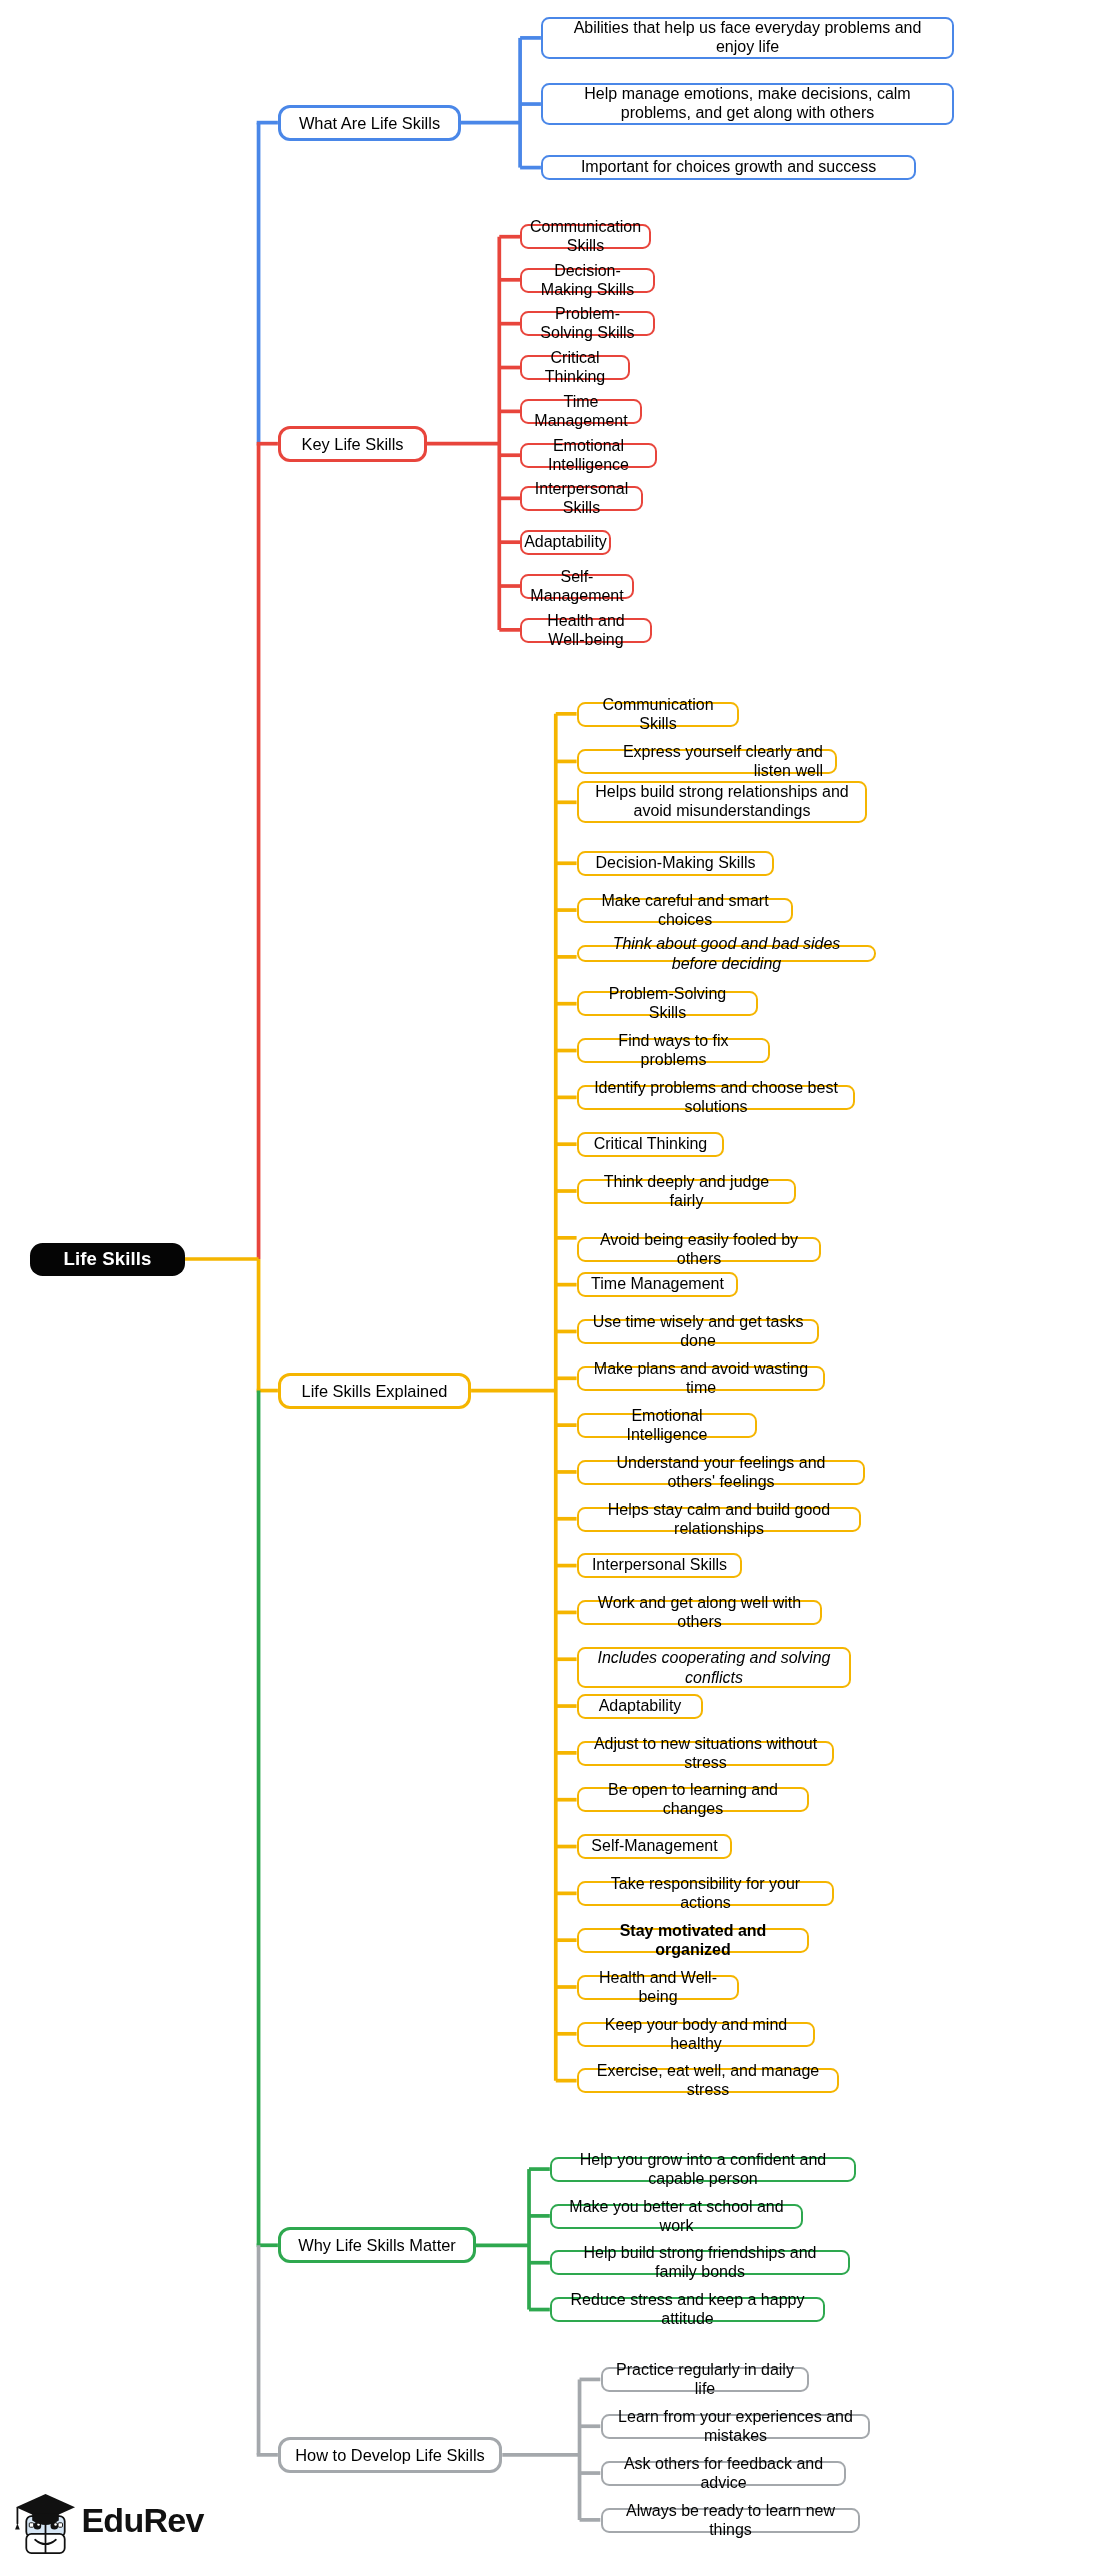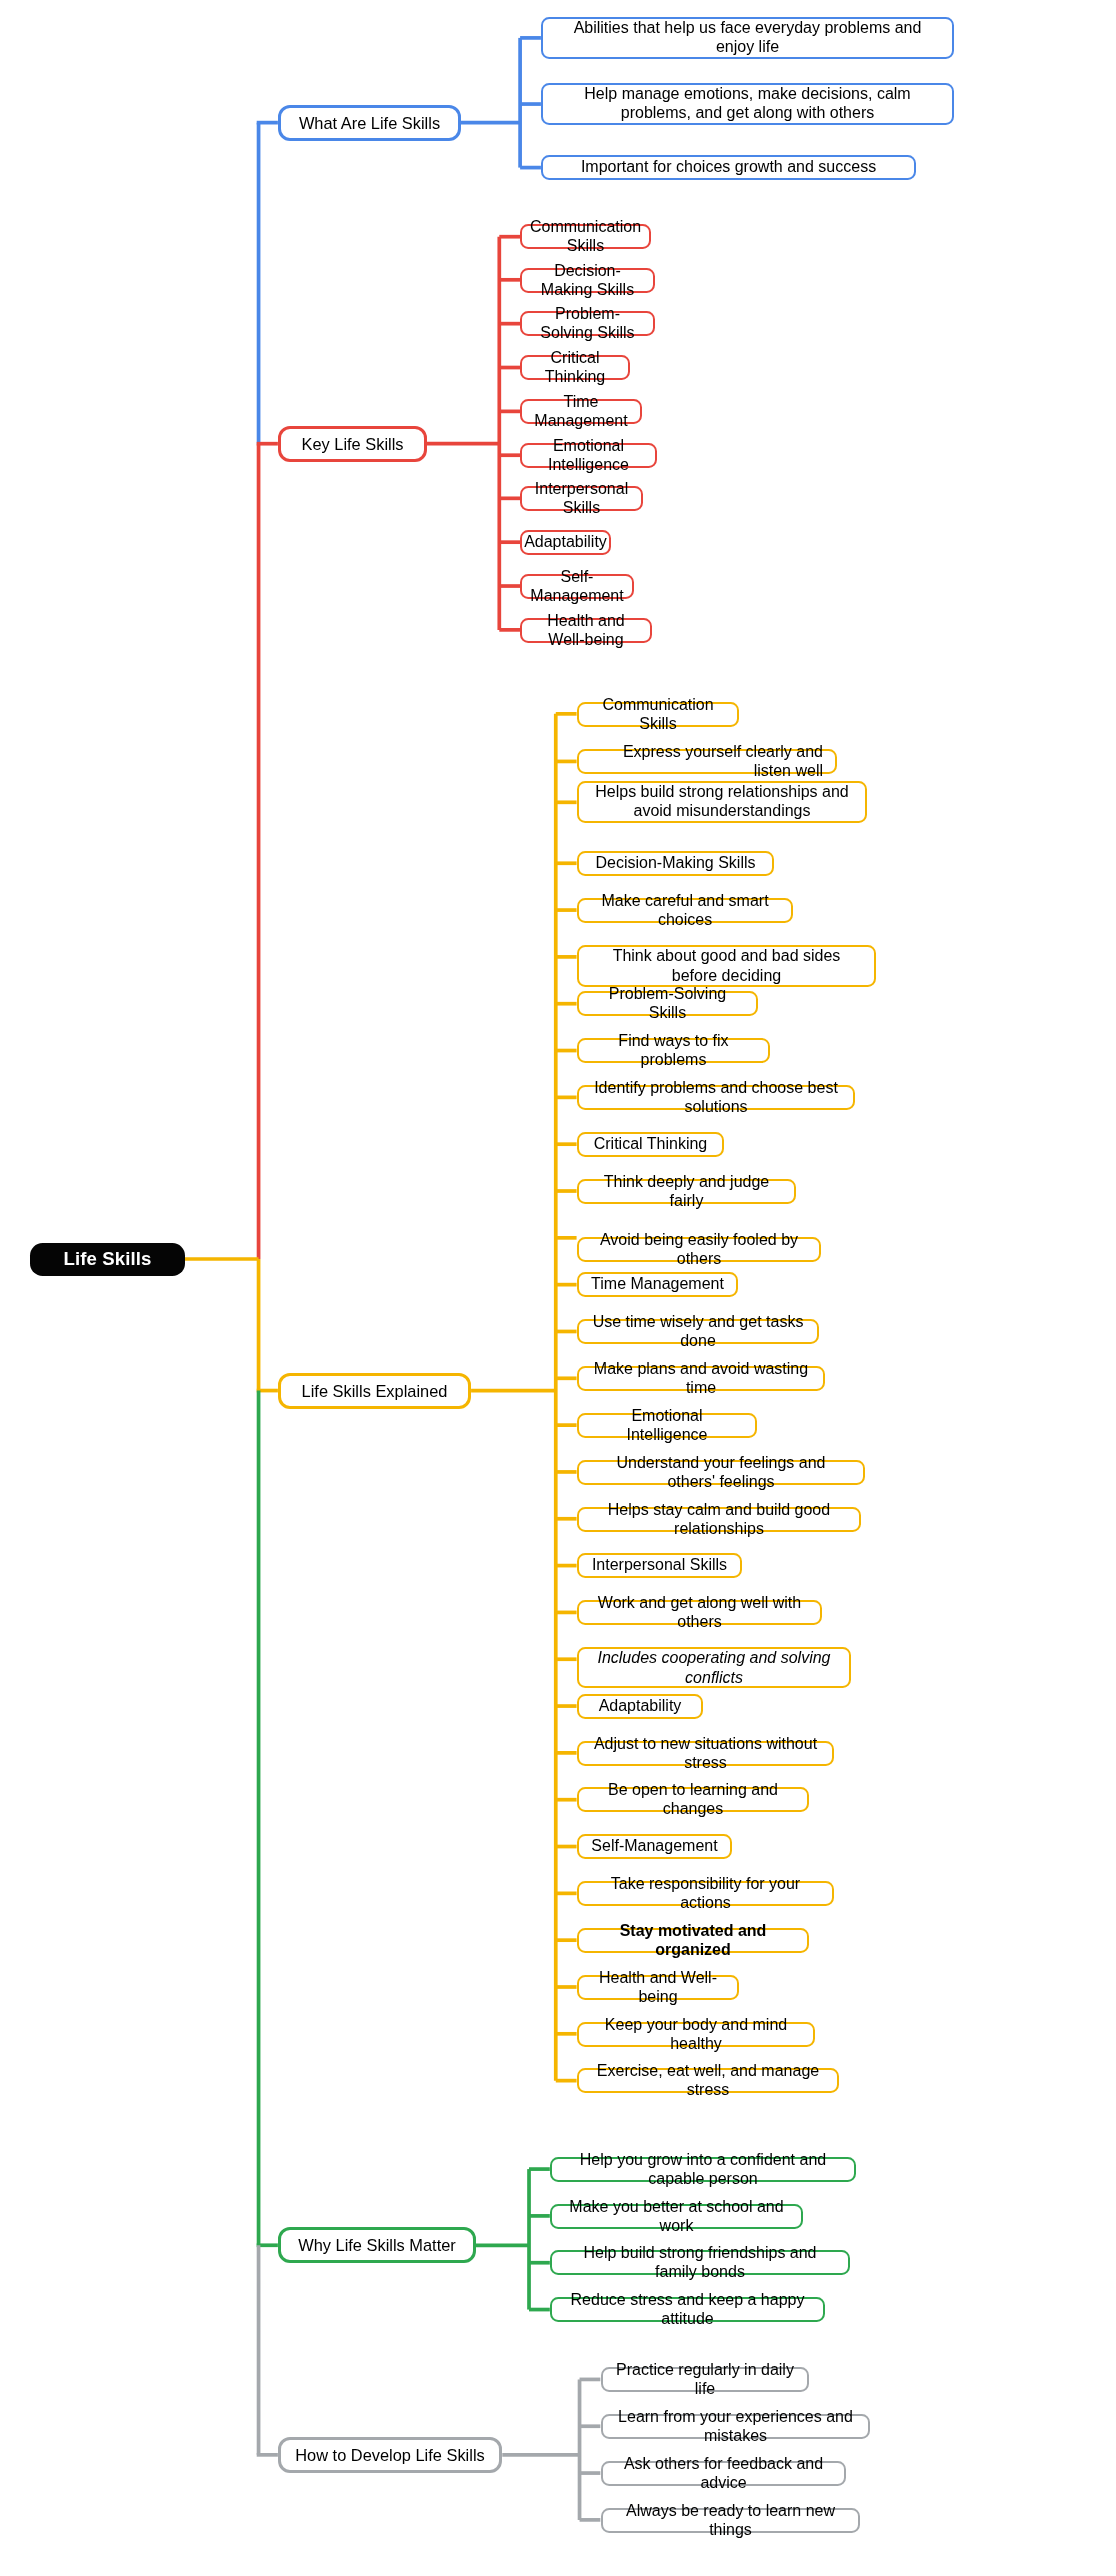--- a/index.html
+++ b/index.html
@@ -130,21 +130,21 @@
       <div class="node leaf c-red" style="left: 520px; top: 486px; width: 123px; height: 24.5px;">Interpersonal Skills</div>
       <div class="node leaf c-red" style="left: 520px; top: 530px; width: 91px; height: 24.5px;">Adaptability</div>
       <div class="node leaf c-red" style="left: 520px; top: 574px; width: 114px; height: 24.5px;">Self-Management</div>
       <div class="node leaf c-red" style="left: 520px; top: 618px; width: 132px; height: 24.5px;">Health and Well-being</div>
       <div class="node topic c-amber" style="left: 278px; top: 1373px; width: 193px; height: 36px;">Life Skills Explained</div>
       <div class="node leaf c-amber" style="left: 577px; top: 702px; width: 162px; height: 24.5px;">Communication Skills</div>
       <div class="node leaf c-amber" style="left: 577px; top: 749px; width: 260px; height: 24.5px; text-align: right;">Express yourself clearly and listen well</div>
       <div class="node leaf c-amber" style="left: 577px; top: 781px; width: 290px; height: 42px; line-height: 1.18;">Helps build strong relationships and avoid misunderstandings</div>
       <div class="node leaf c-amber" style="left: 577px; top: 851px; width: 197px; height: 24.5px;">Decision-Making Skills</div>
       <div class="node leaf c-amber" style="left: 577px; top: 898px; width: 216px; height: 24.5px;">Make careful and smart choices</div>
-      <div class="node leaf c-amber" style="left: 577px; top: 945px; width: 299px; height: 42px;">Think about good and bad sides before deciding</div>
+      <div class="node leaf c-amber" style="left: 577px; top: 945px; width: 299px; height: 17px; font-style: italic;">Think about good and bad sides before deciding</div>
       <div class="node leaf c-amber" style="left: 577px; top: 991px; width: 181px; height: 24.5px;">Problem-Solving Skills</div>
       <div class="node leaf c-amber" style="left: 577px; top: 1038px; width: 193px; height: 24.5px;">Find ways to fix problems</div>
       <div class="node leaf c-amber" style="left: 577px; top: 1085px; width: 278px; height: 24.5px;">Identify problems and choose best solutions</div>
       <div class="node leaf c-amber" style="left: 577px; top: 1132px; width: 147px; height: 24.5px;">Critical Thinking</div>
       <div class="node leaf c-amber" style="left: 577px; top: 1179px; width: 219px; height: 24.5px;">Think deeply and judge fairly</div>
       <div class="node leaf c-amber" style="left: 577px; top: 1226px; width: 244px; height: 24.5px; margin-top: 11px;">Avoid being easily fooled by others</div>
       <div class="node leaf c-amber" style="left: 577px; top: 1272px; width: 161px; height: 24.5px;">Time Management</div>
       <div class="node leaf c-amber" style="left: 577px; top: 1319px; width: 242px; height: 24.5px;">Use time wisely and get tasks done</div>
       <div class="node leaf c-amber" style="left: 577px; top: 1366px; width: 248px; height: 24.5px;">Make plans and avoid wasting time</div>
       <div class="node leaf c-amber" style="left: 577px; top: 1413px; width: 180px; height: 24.5px;">Emotional Intelligence</div>
@@ -167,15 +167,40 @@
       <div class="node leaf c-green" style="left: 550px; top: 2204px; width: 253px; height: 24.5px;">Make you better at school and work</div>
       <div class="node leaf c-green" style="left: 550px; top: 2250px; width: 300px; height: 24.5px;">Help build strong friendships and family bonds</div>
       <div class="node leaf c-green" style="left: 550px; top: 2297px; width: 275px; height: 24.5px;">Reduce stress and keep a happy attitude</div>
       <div class="node topic c-gray" style="left: 278px; top: 2437px; width: 224px; height: 36px;">How to Develop Life Skills</div>
       <div class="node leaf c-gray" style="left: 601px; top: 2367px; width: 208px; height: 24.5px;">Practice regularly in daily life</div>
       <div class="node leaf c-gray" style="left: 601px; top: 2414px; width: 269px; height: 24.5px;">Learn from your experiences and mistakes</div>
       <div class="node leaf c-gray" style="left: 601px; top: 2461px; width: 245px; height: 24.5px;">Ask others for feedback and advice</div>
       <div class="node leaf c-gray" style="left: 601px; top: 2508px; width: 259px; height: 24.5px;">Always be ready to learn new things</div>
     </div>
 
+  <div id="logo">
+    <svg width="65" height="68" viewBox="0 0 88 92">
+
+      <rect x="18" y="34" width="52" height="28" rx="7" fill="#D6E6F5" stroke="#111" stroke-width="2.4"></rect>
+      <rect x="18" y="58" width="52" height="26" rx="7" fill="#ffffff" stroke="#111" stroke-width="2.4"></rect>
+      <line x1="44" y1="34" x2="44" y2="84" stroke="#111" stroke-width="2.4"></line>
+
+      <circle cx="33" cy="47" r="5.2" fill="#111"></circle>
+      <circle cx="56" cy="47" r="5.2" fill="#111"></circle>
+      <circle cx="34.6" cy="45.2" r="1.7" fill="#fff"></circle>
+      <circle cx="57.6" cy="45.2" r="1.7" fill="#fff"></circle>
+
+      <rect x="22" y="43" width="6" height="6" rx="1.4" fill="#fff" stroke="#111" stroke-width="1.3"></rect>
+      <rect x="61" y="43" width="6" height="6" rx="1.4" fill="#fff" stroke="#111" stroke-width="1.3"></rect>
+
+      <path d="M30 66 Q44 78 58 66" fill="none" stroke="#111" stroke-width="2.4" stroke-linecap="round"></path>
+
+      <path d="M44 4 L84 22 L44 40 L4 22 Z" fill="#111"></path>
+      <path d="M26 30 L26 40 Q44 52 62 40 L62 30" fill="#111"></path>
+
+      <path d="M6 23 L6 44" stroke="#111" stroke-width="2.4" fill="none" stroke-linecap="round"></path>
+      <path d="M6 44 l-3.2 8 h6.4 z" fill="#111"></path>
+    </svg>
+    <div class="wordmark">EduRev</div>
+  </div>
 
 </div>
 
 
 </body></html>

